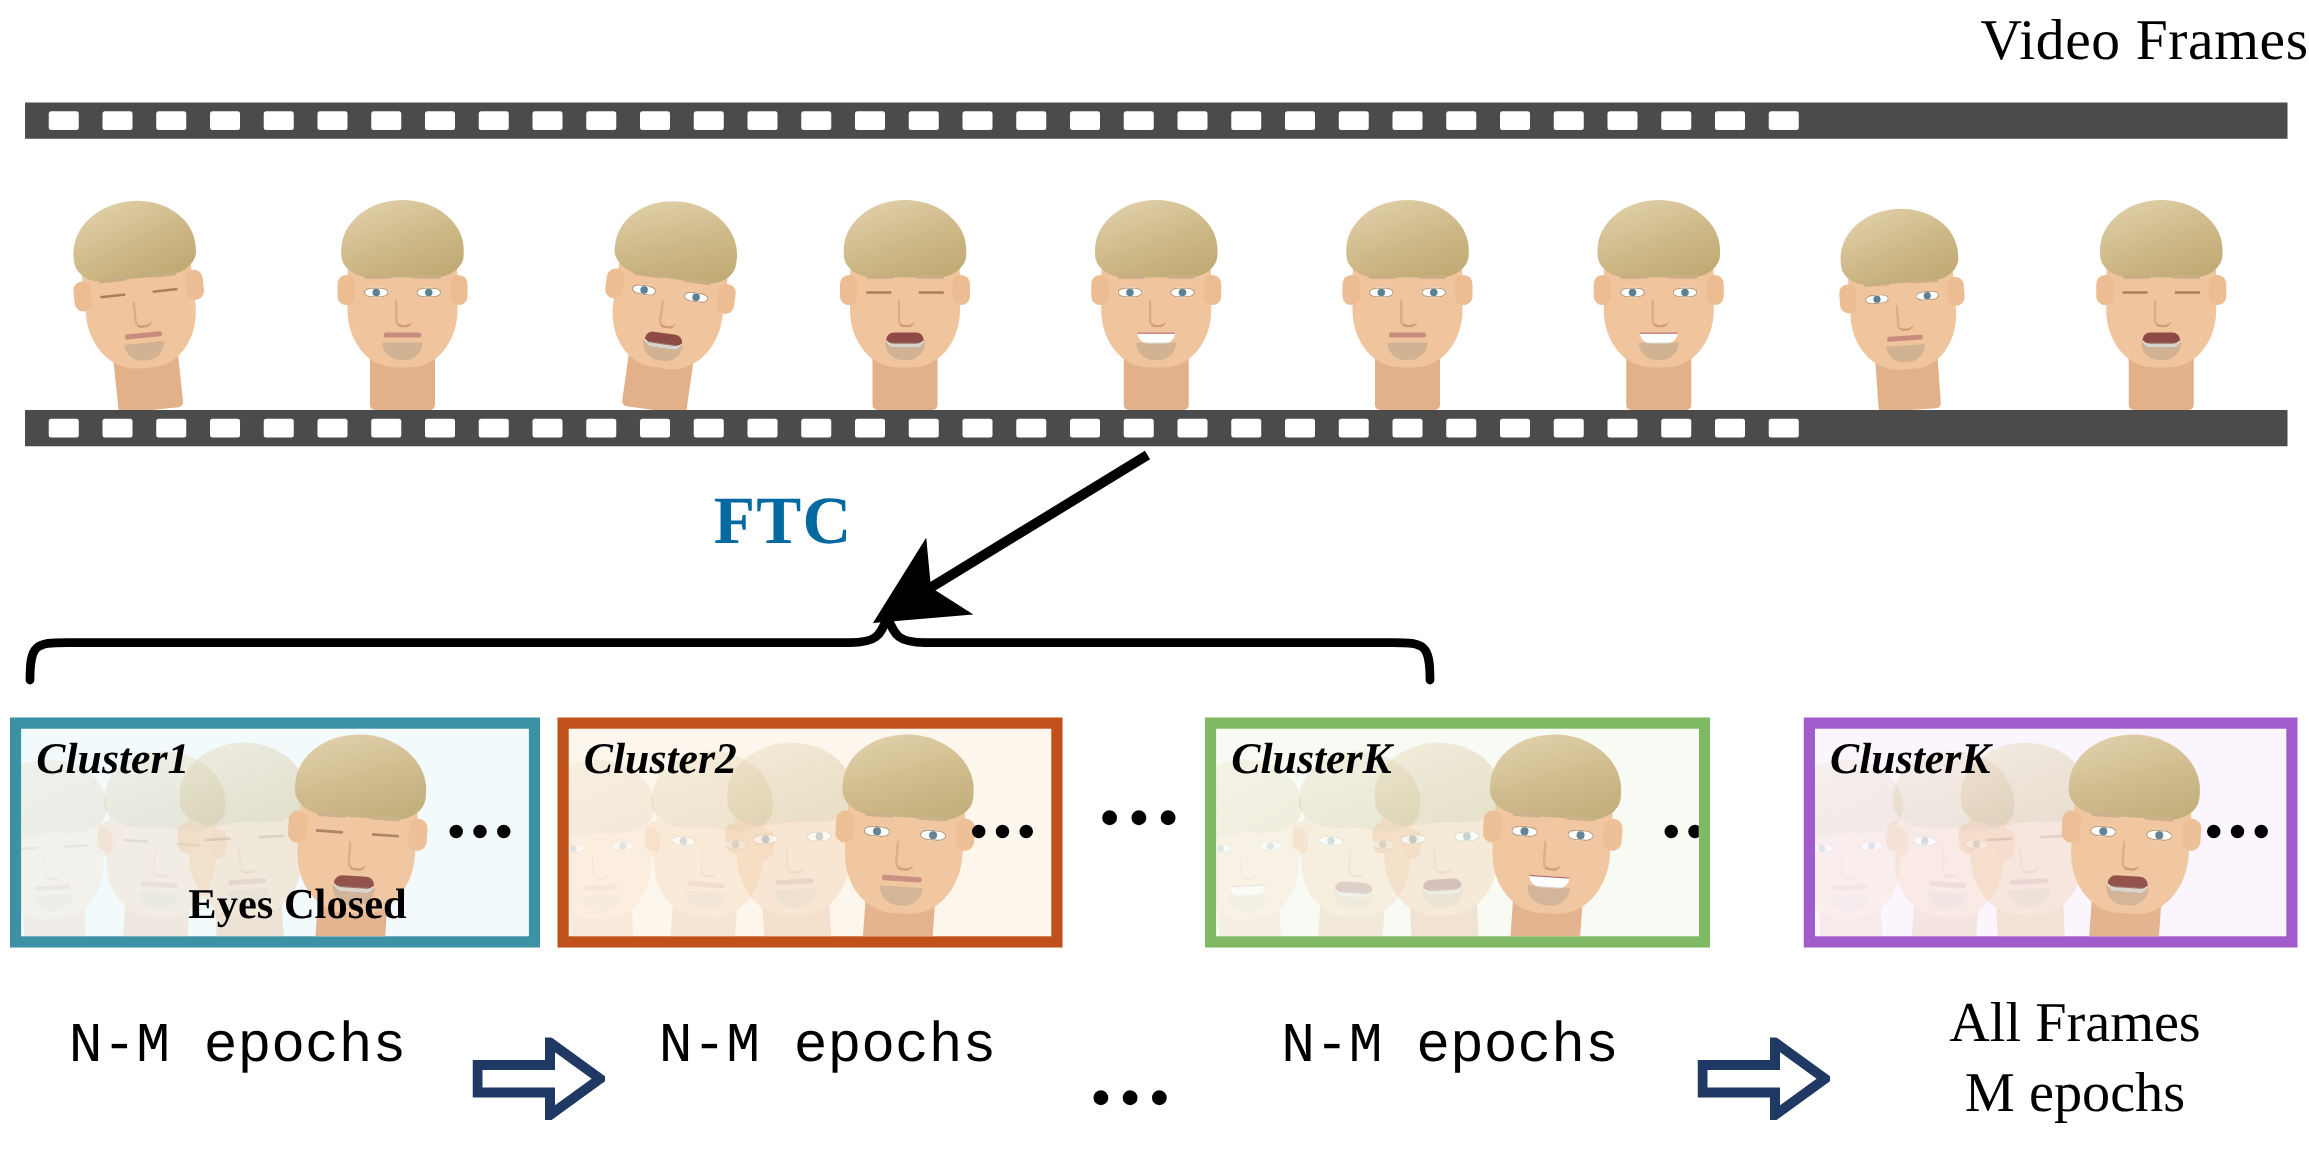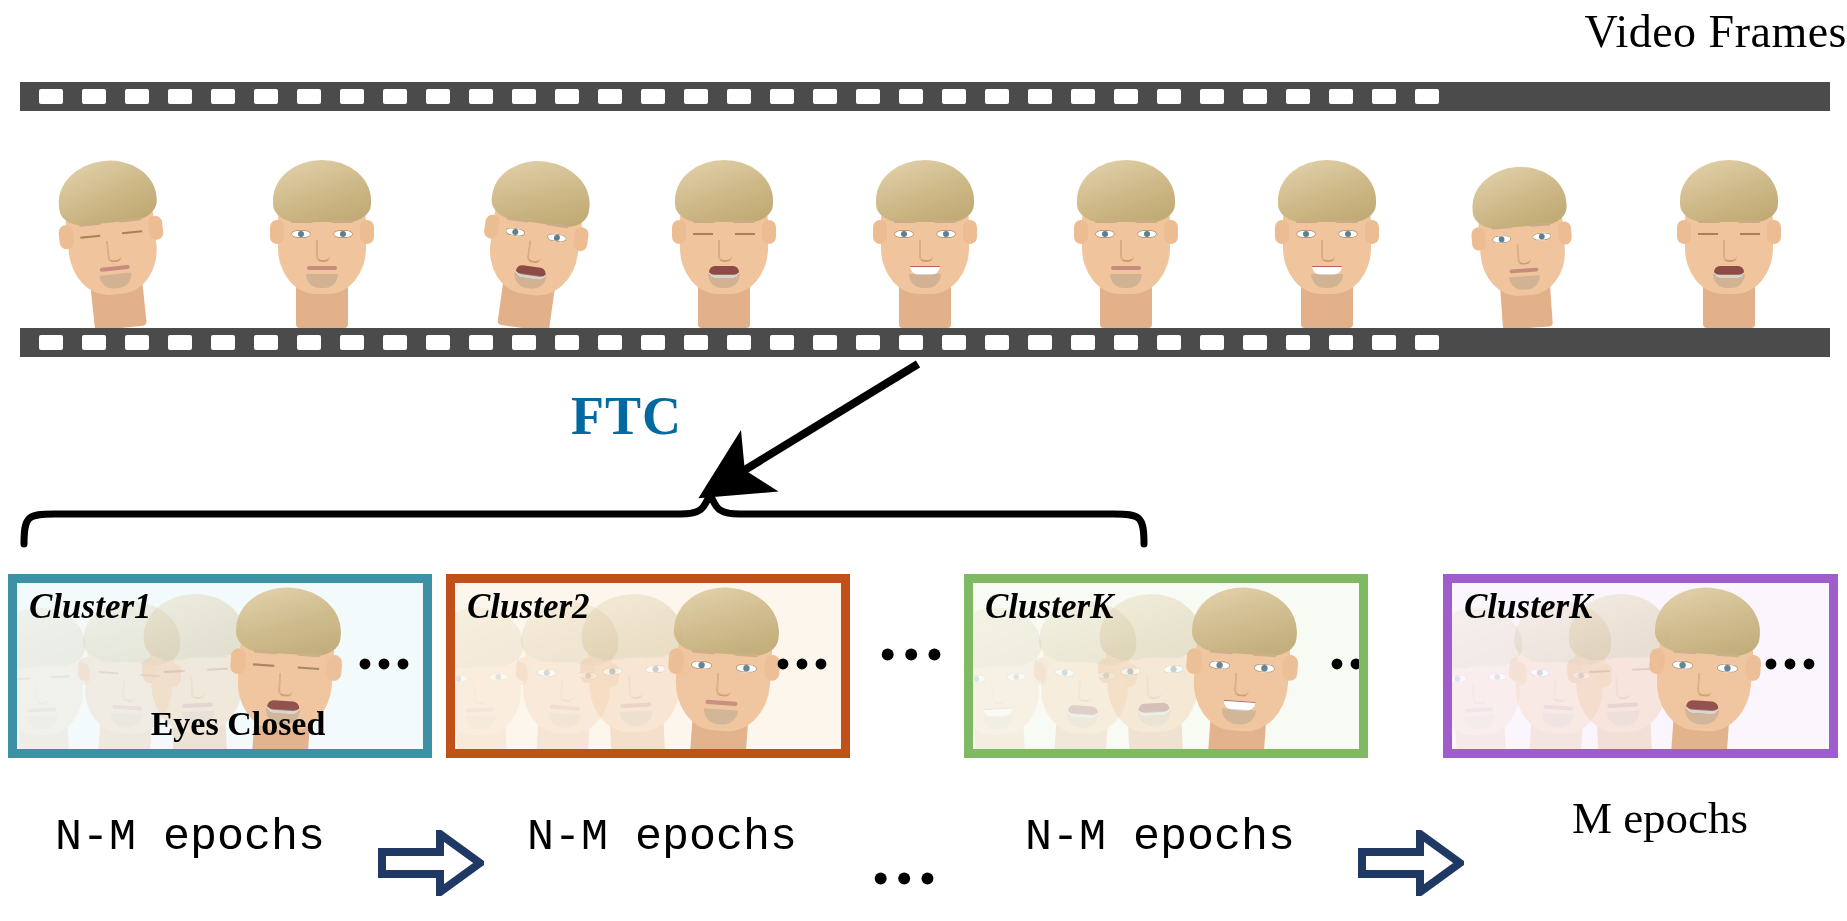--- a/index.html
+++ b/index.html
@@ -916,14 +916,15 @@
 
 <div id="bottom-ellipsis">•••</div>
 
 <div class="epoch-label" style="left:990px; width:340px;">N-M epochs</div>
 
 <svg class="block-arrow" style="left:1358px;" width="106" height="66" viewBox="0 0 106 66">
   <path d="M4,22 L62,22 L62,4 L102,33 L62,62 L62,44 L4,44 Z" fill="#ffffff" stroke="#1f3864" stroke-width="8" stroke-linejoin="miter"></path>
 </svg>
 
 <div id="final-label">
+  <div>All Frames</div>
   <div>M epochs</div>
 </div>
 
 </body></html>

